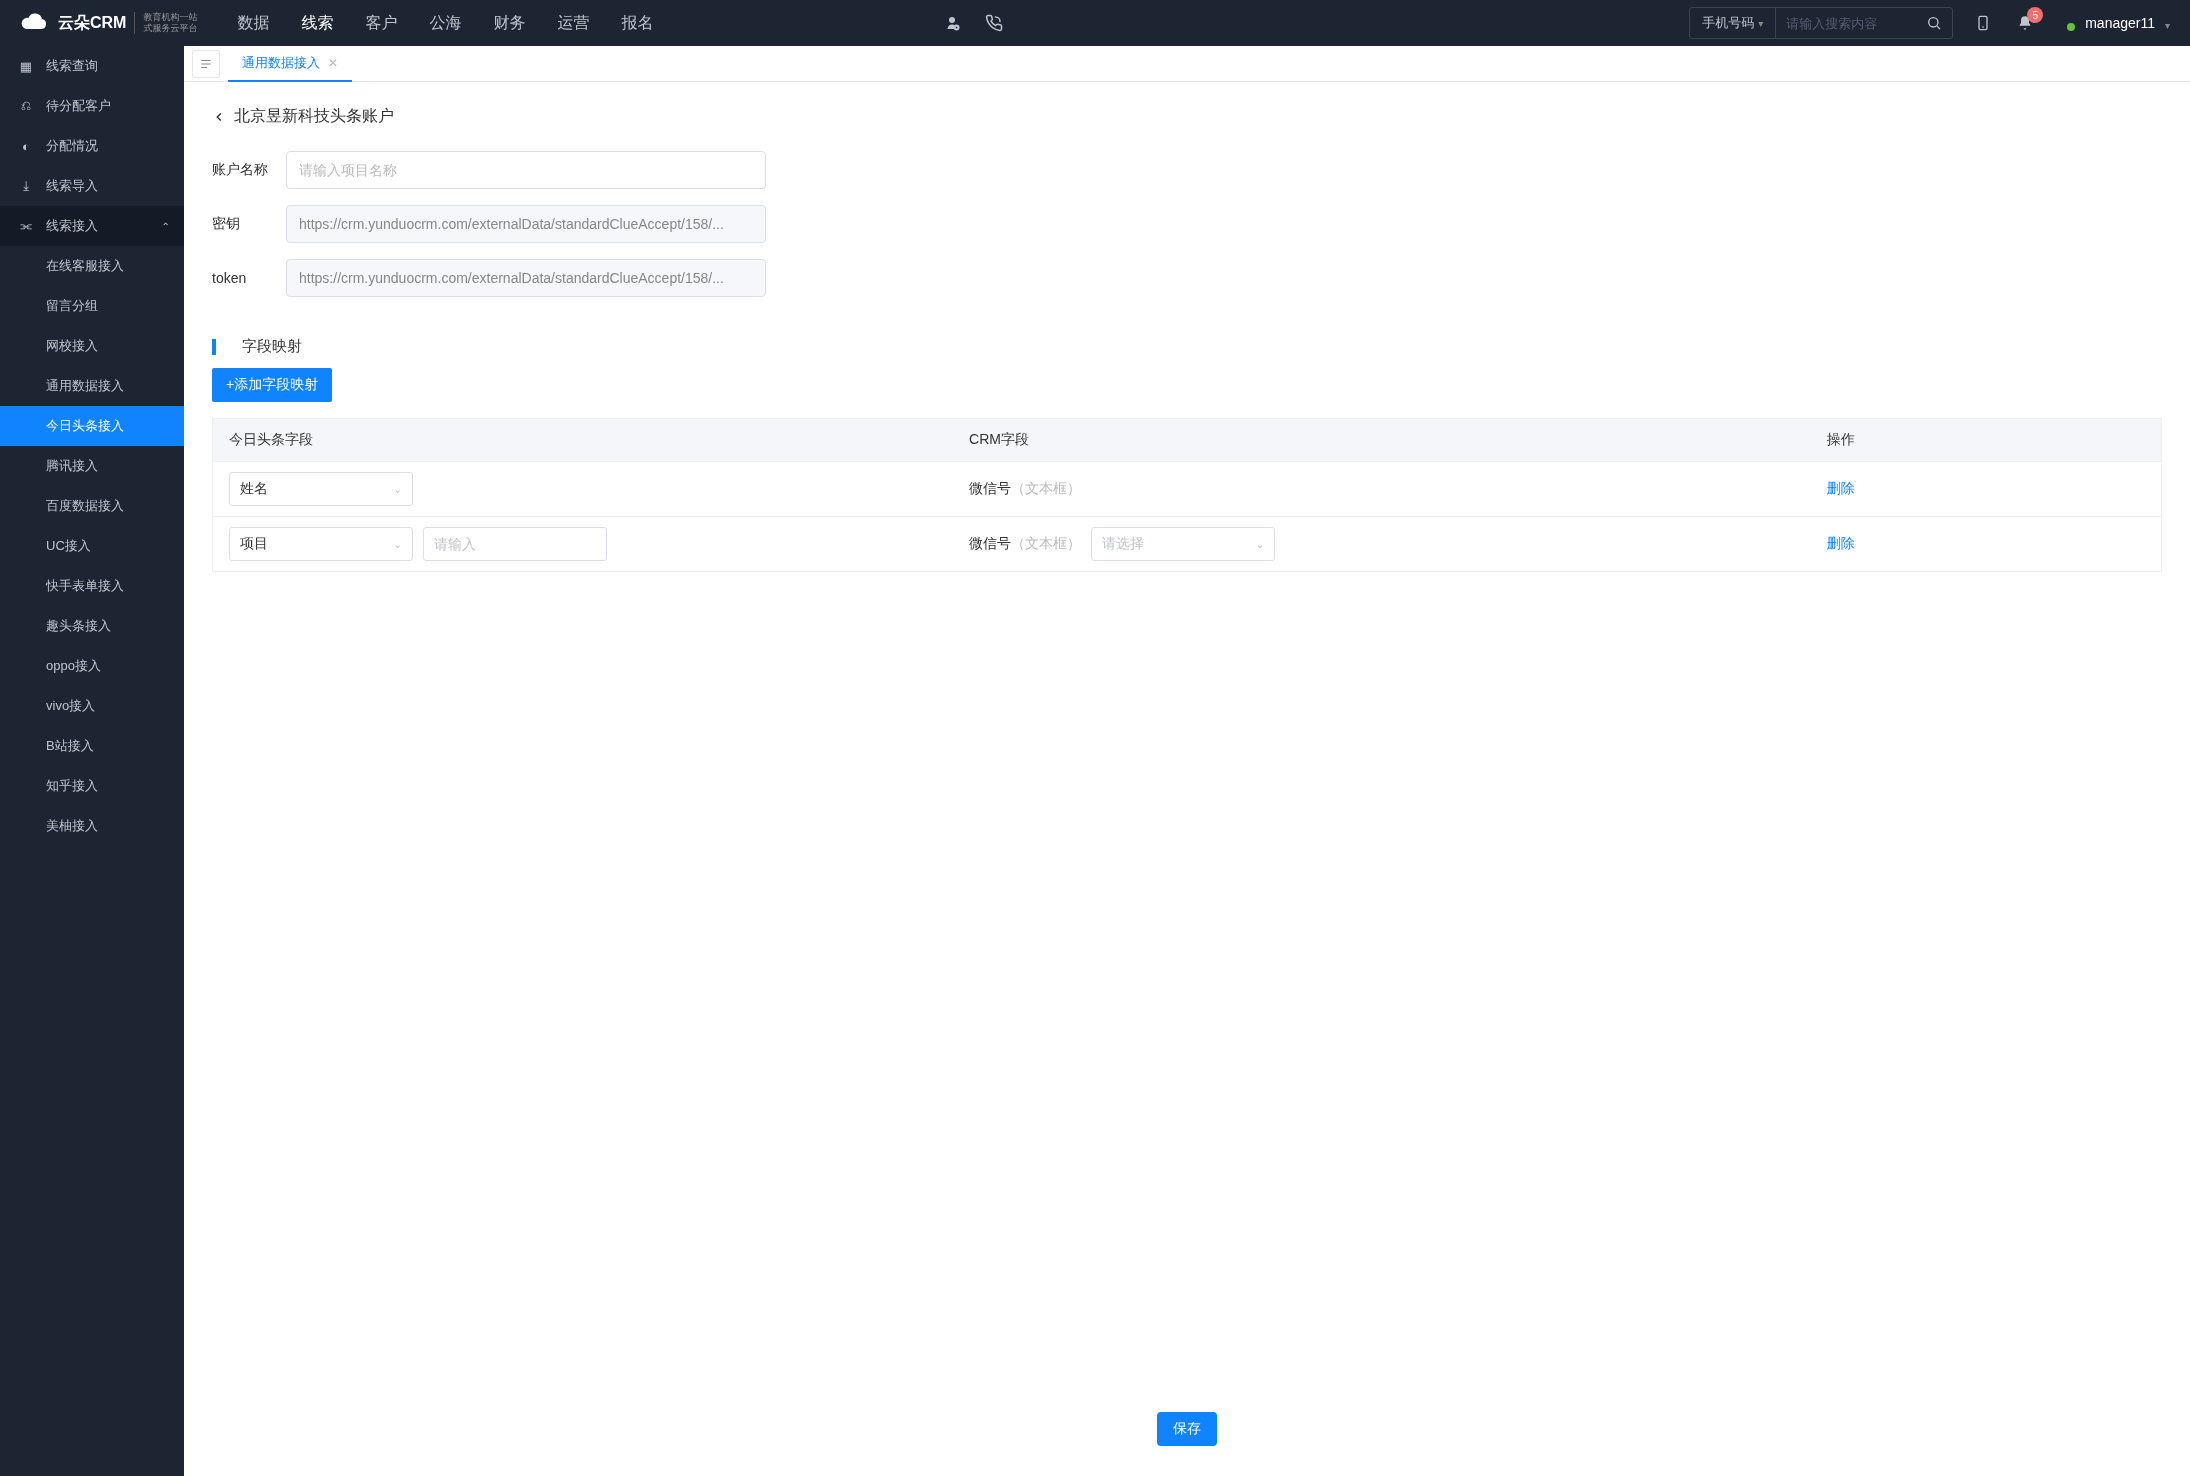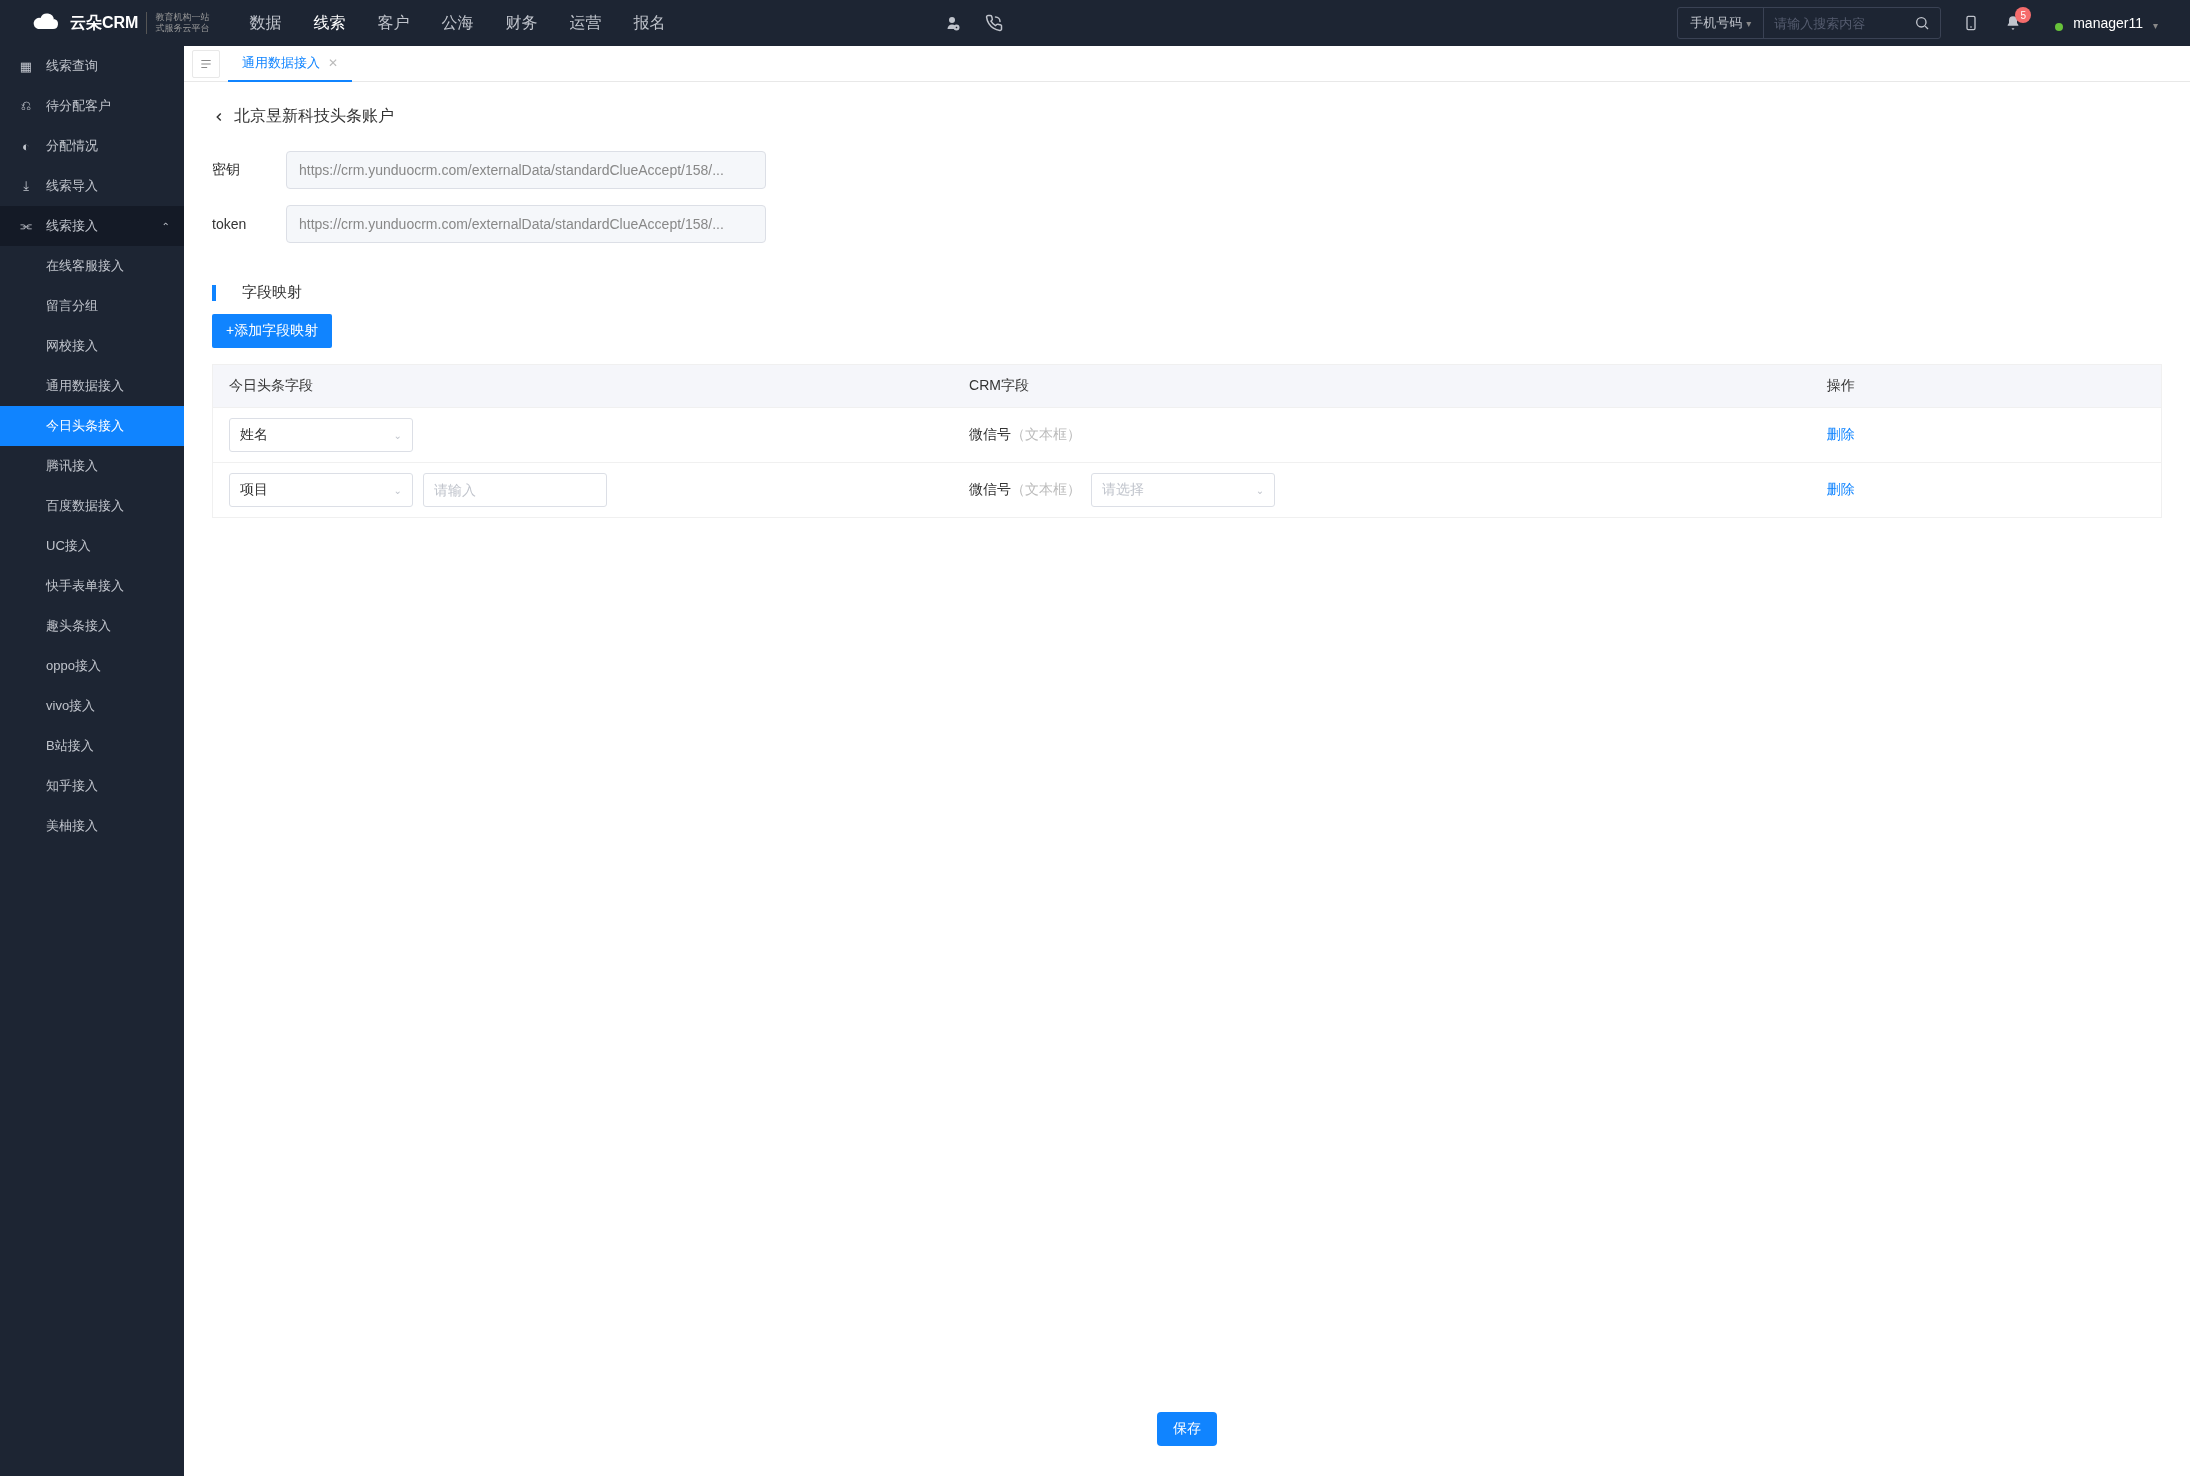--- a/index.html
+++ b/index.html
@@ -1,19 +1,19 @@
 <!DOCTYPE html>
 <html><head>
 <meta charset="utf-8">
 <style>
 * { margin: 0; padding: 0; box-sizing: border-box; }
 body { font-family: -apple-system, BlinkMacSystemFont, "PingFang SC", "Microsoft YaHei", sans-serif; font-size: 14px; color: #333; background: #fff; }
 
 
-.header { height: 46px; background: #1d2533; display: flex; align-items: center; padding: 0 32px; color: #ccc; }
+.header { height: 46px; background: #1d2533; display: flex; align-items: center; padding: 0 20px; color: #ccc; }
 .logo { display: flex; align-items: center; gap: 8px; margin-right: 40px; }
 .logo-icon { width: 30px; height: 24px; }
 .logo-text { font-size: 16px; font-weight: bold; color: #fff; }
 .logo-sub { font-size: 9px; color: #999; border-left: 1px solid #555; padding-left: 8px; line-height: 1.2; }
 .nav { display: flex; gap: 32px; flex: 1; }
 .nav-item { color: #c0c4cc; cursor: pointer; font-size: 16px; }
 .nav-item.active { color: #fff; }
 .header-icons { display: flex; align-items: center; gap: 22px; margin-left: 20px; }
 .icon-btn { width: 20px; height: 20px; color: #c0c4cc; cursor: pointer; display: flex; align-items: center; justify-content: center; }
 .search-group { display: flex; align-items: center; border: 1px solid #3a4254; height: 32px; border-radius: 3px; overflow: hidden; }
@@ -243,20 +243,24 @@
     </div>
 
     <div class="content">
       <div class="breadcrumb">
         <span class="back"><svg width="14" height="14" viewBox="0 0 24 24" fill="none" stroke="currentColor" stroke-width="2.5">
               <path d="M15 18l-6-6 6-6"></path>
             </svg></span>
         <span class="breadcrumb-title">北京昱新科技头条账户</span>
       </div>
 
+      <div class="form-row">
+        <span class="form-label">账户名称</span>
+        <input class="form-input" placeholder="请输入项目名称" style="">
+      </div>
       <div class="form-row">
         <span class="form-label">密钥</span>
         <input class="form-input" readonly="" value="https://crm.yunduocrm.com/externalData/standardClueAccept/158/..." style="">
       </div>
       <div class="form-row">
         <span class="form-label">token</span>
         <input class="form-input" readonly="" value="https://crm.yunduocrm.com/externalData/standardClueAccept/158/..." style="">
       </div>
 
       <div class="section-title">

